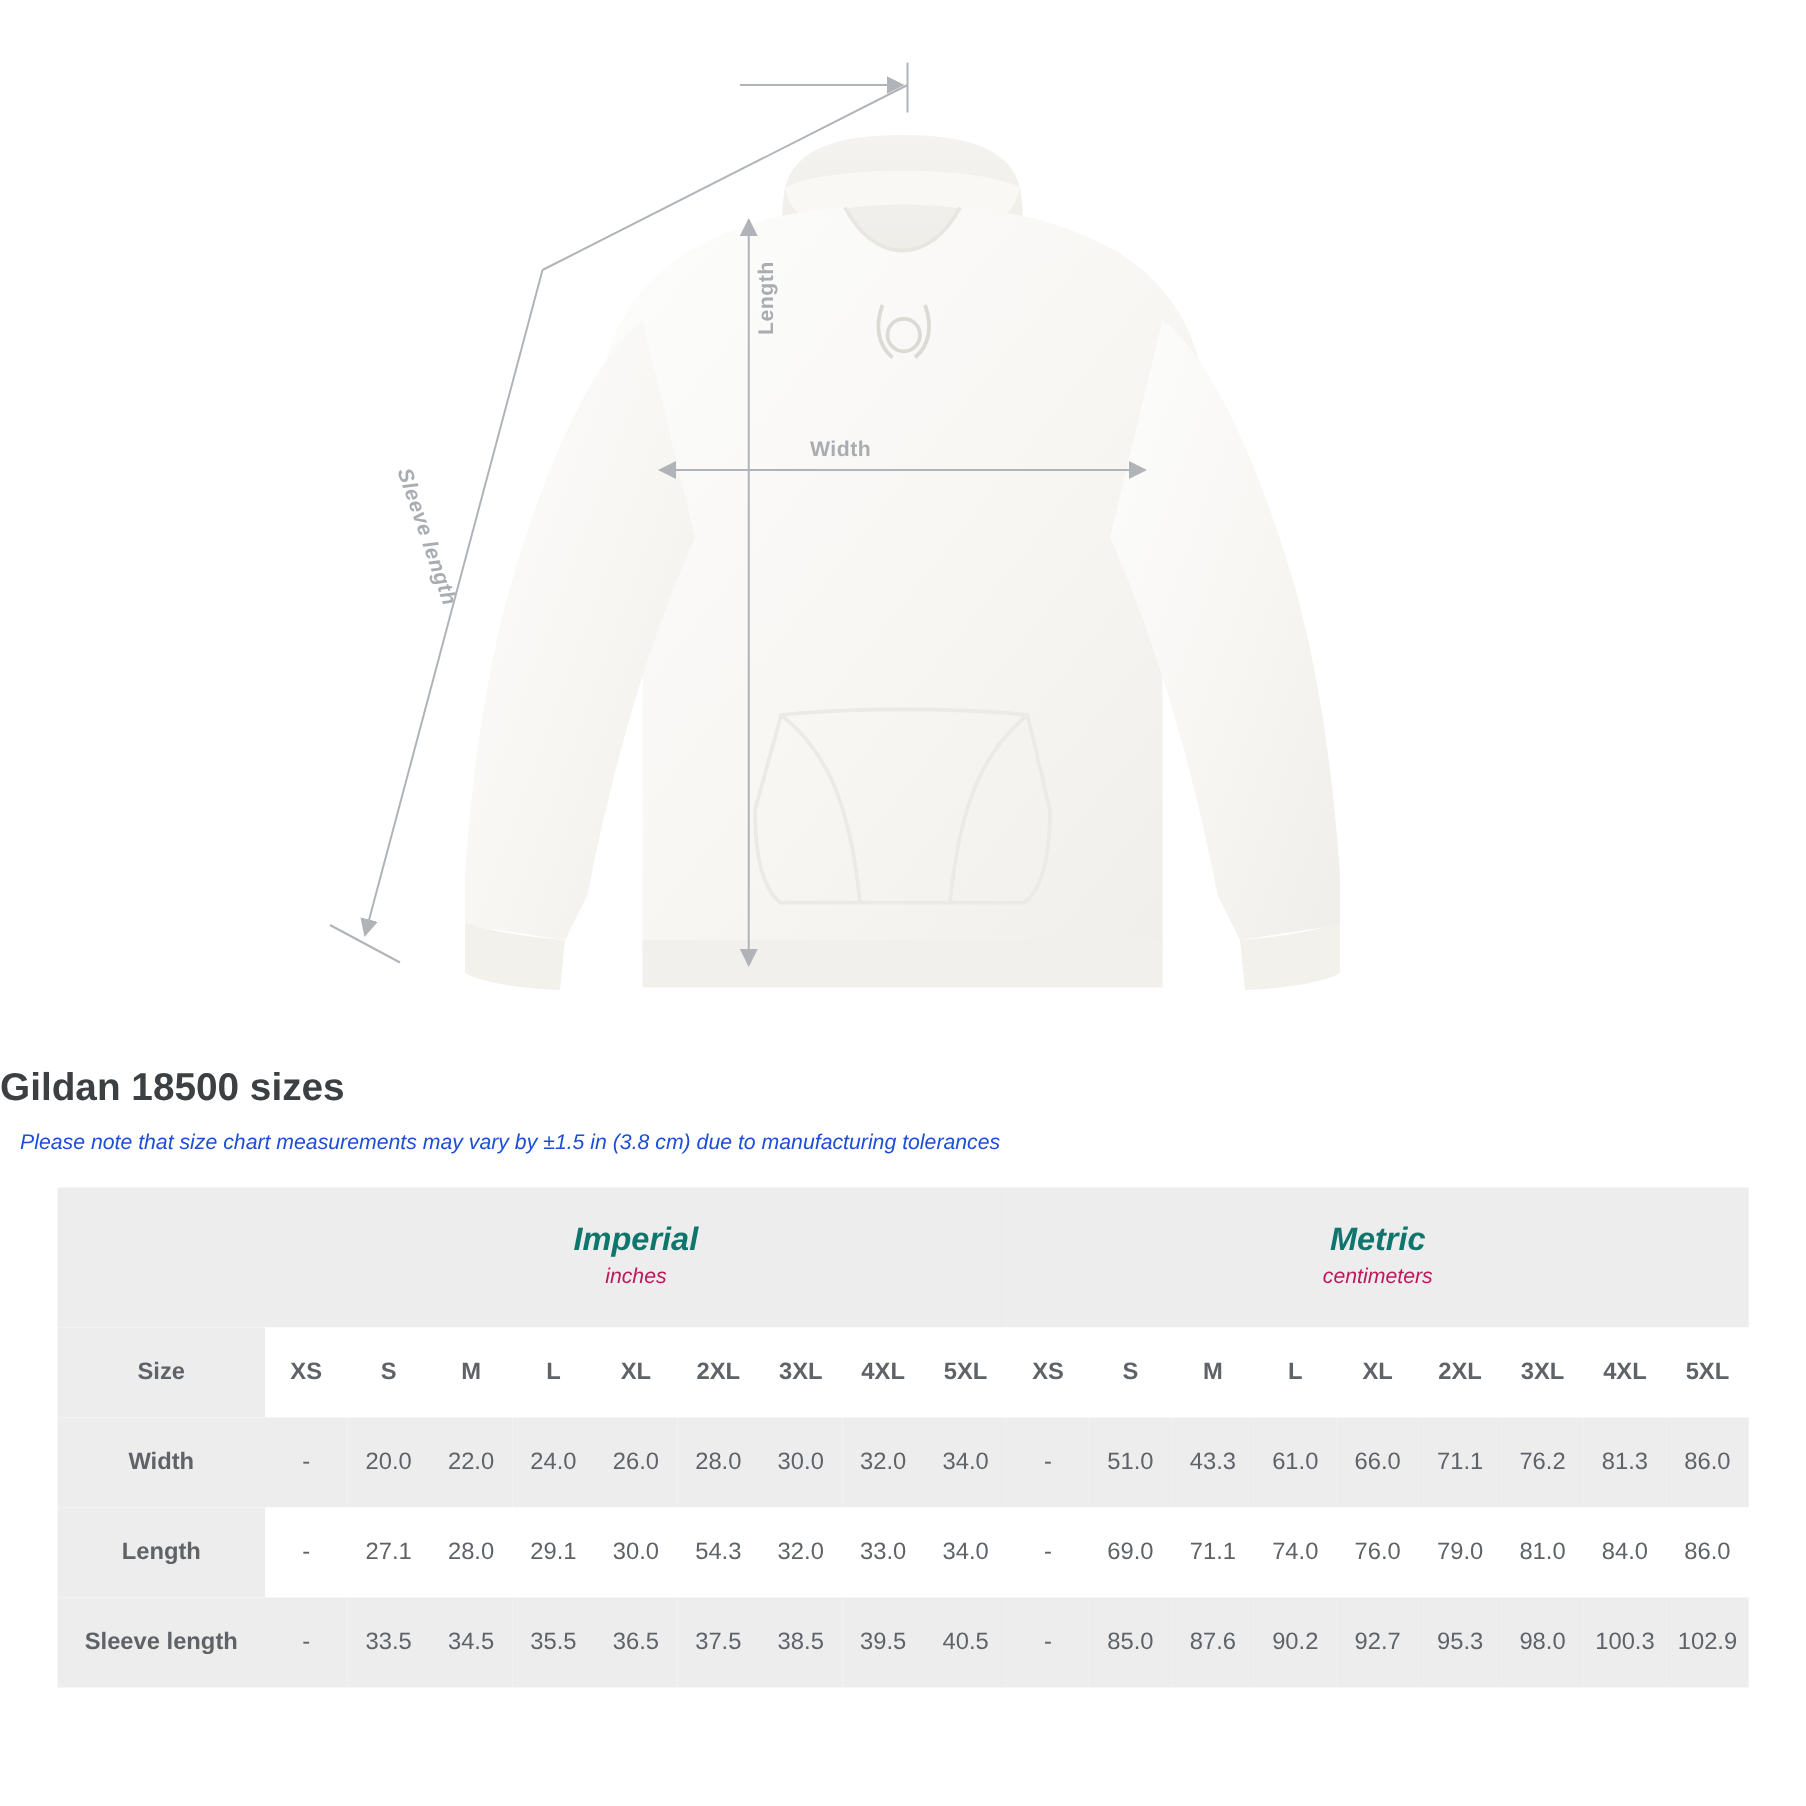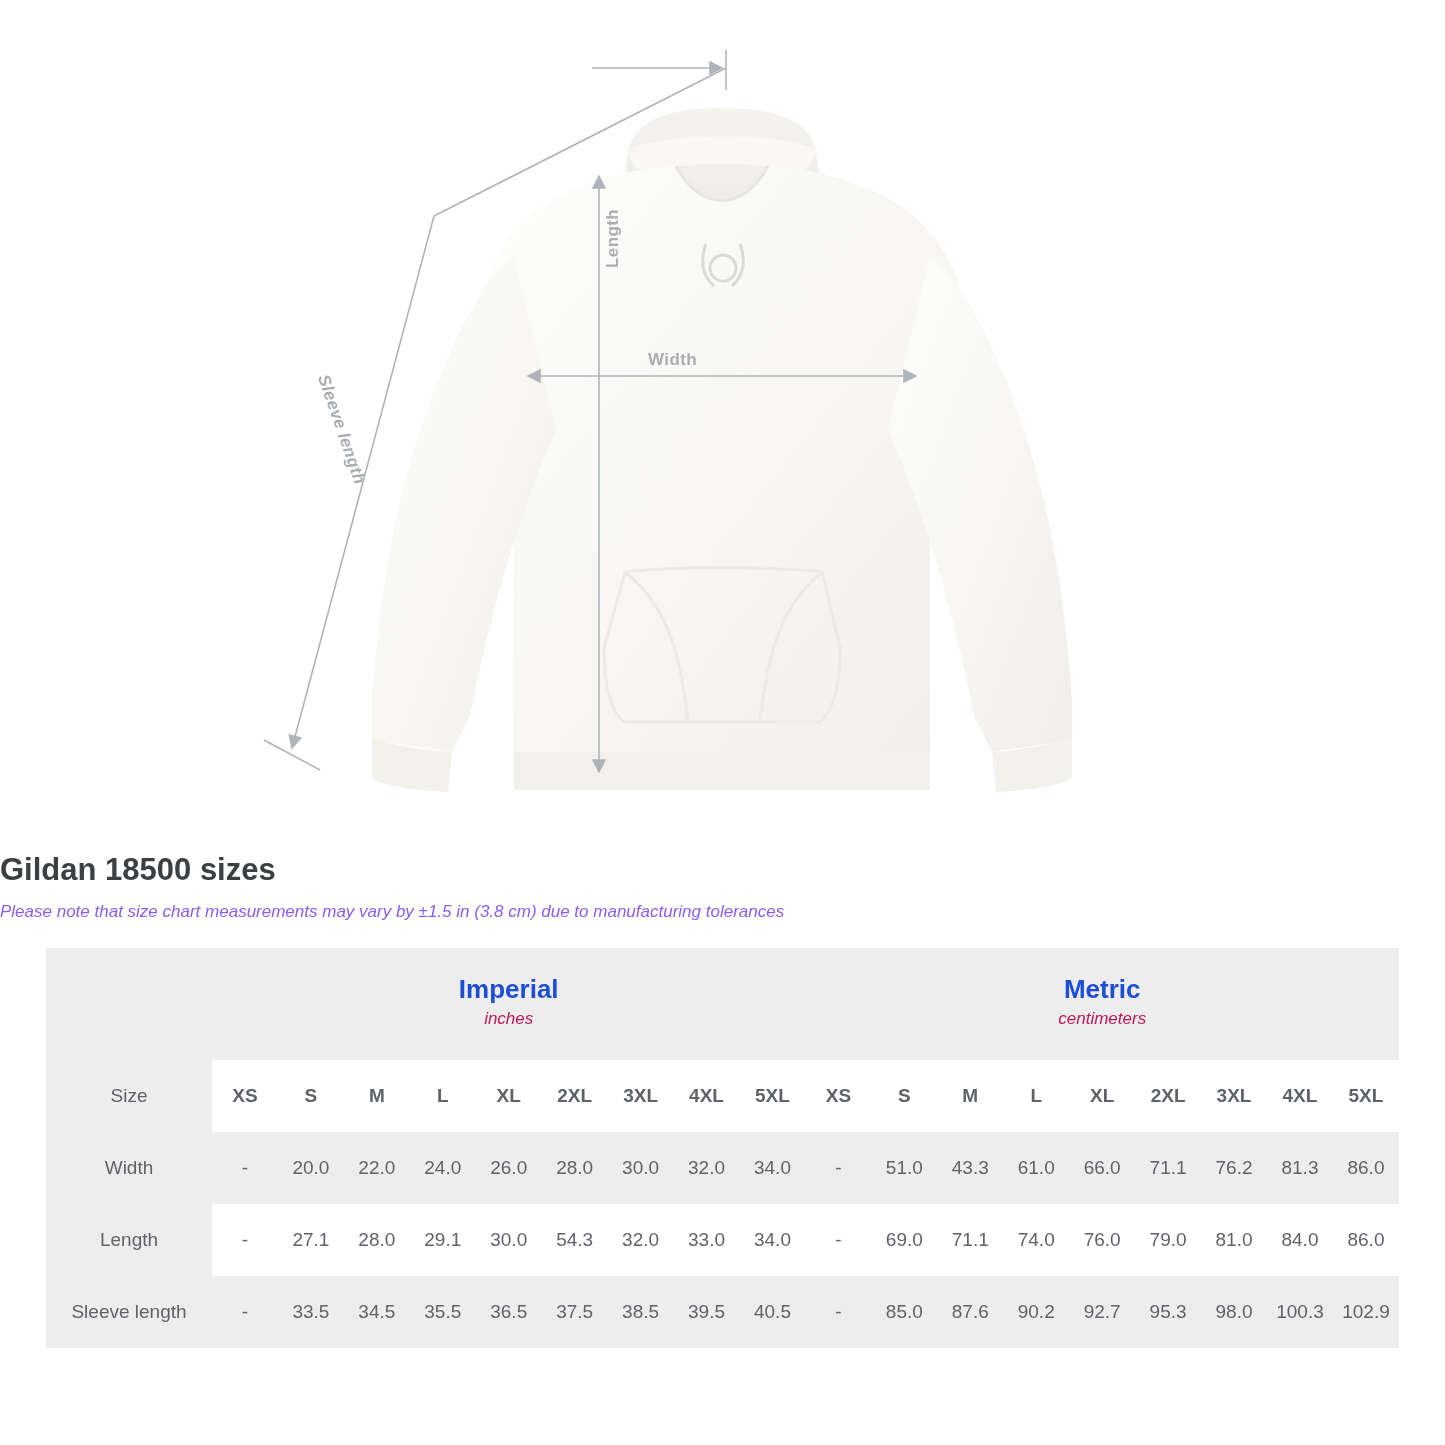--- a/index.html
+++ b/index.html
@@ -52,22 +52,22 @@
   }
   .chart-title {
     font-size: 31px;
     font-weight: bold;
     color: #3c4043;
     margin: 0 0 14px 0;
   }
   .chart-note {
     font-size: 17px;
     font-style: italic;
-    color: #8b5cf6;
-    margin: 0;
+    color: #1d4ed8;
+    margin: 16px;
   }
 
   
   .table-wrap {
     margin: 26px 46px 0 46px;
     width: 1353px;
   }
   table.size-table {
     border-collapse: collapse;
     width: 100%;
@@ -81,31 +81,32 @@
     border: none;
   }
   .unit-header-cell {
     background: #ededed;
     height: 112px;
     padding: 0;
   }
   .unit-name {
     font-size: 26px;
     font-weight: bold;
-    color: #1d4ed8;
+    font-style: italic;
+    color: #0f766e;
     line-height: 1.15;
   }
   .unit-sub {
     font-size: 17px;
     font-style: italic;
     color: #be185d;
     line-height: 1.6;
   }
   .row-head {
-    font-weight: normal;
+    font-weight: bold;
     color: #5f6368;
     font-size: 20px;
   }
   tr.r-head td { height: 72px; background: #ffffff; }
   tr.r-head td.row-head { background: #ededed; }
   tr.r-alt td { height: 72px; background: #ededed; }
   tr.r-plain td { height: 72px; background: #ffffff; }
   tr.r-alt td.row-head, tr.r-plain td.row-head { background: #ededed; }
   .col-label { width: 166px; }
 

